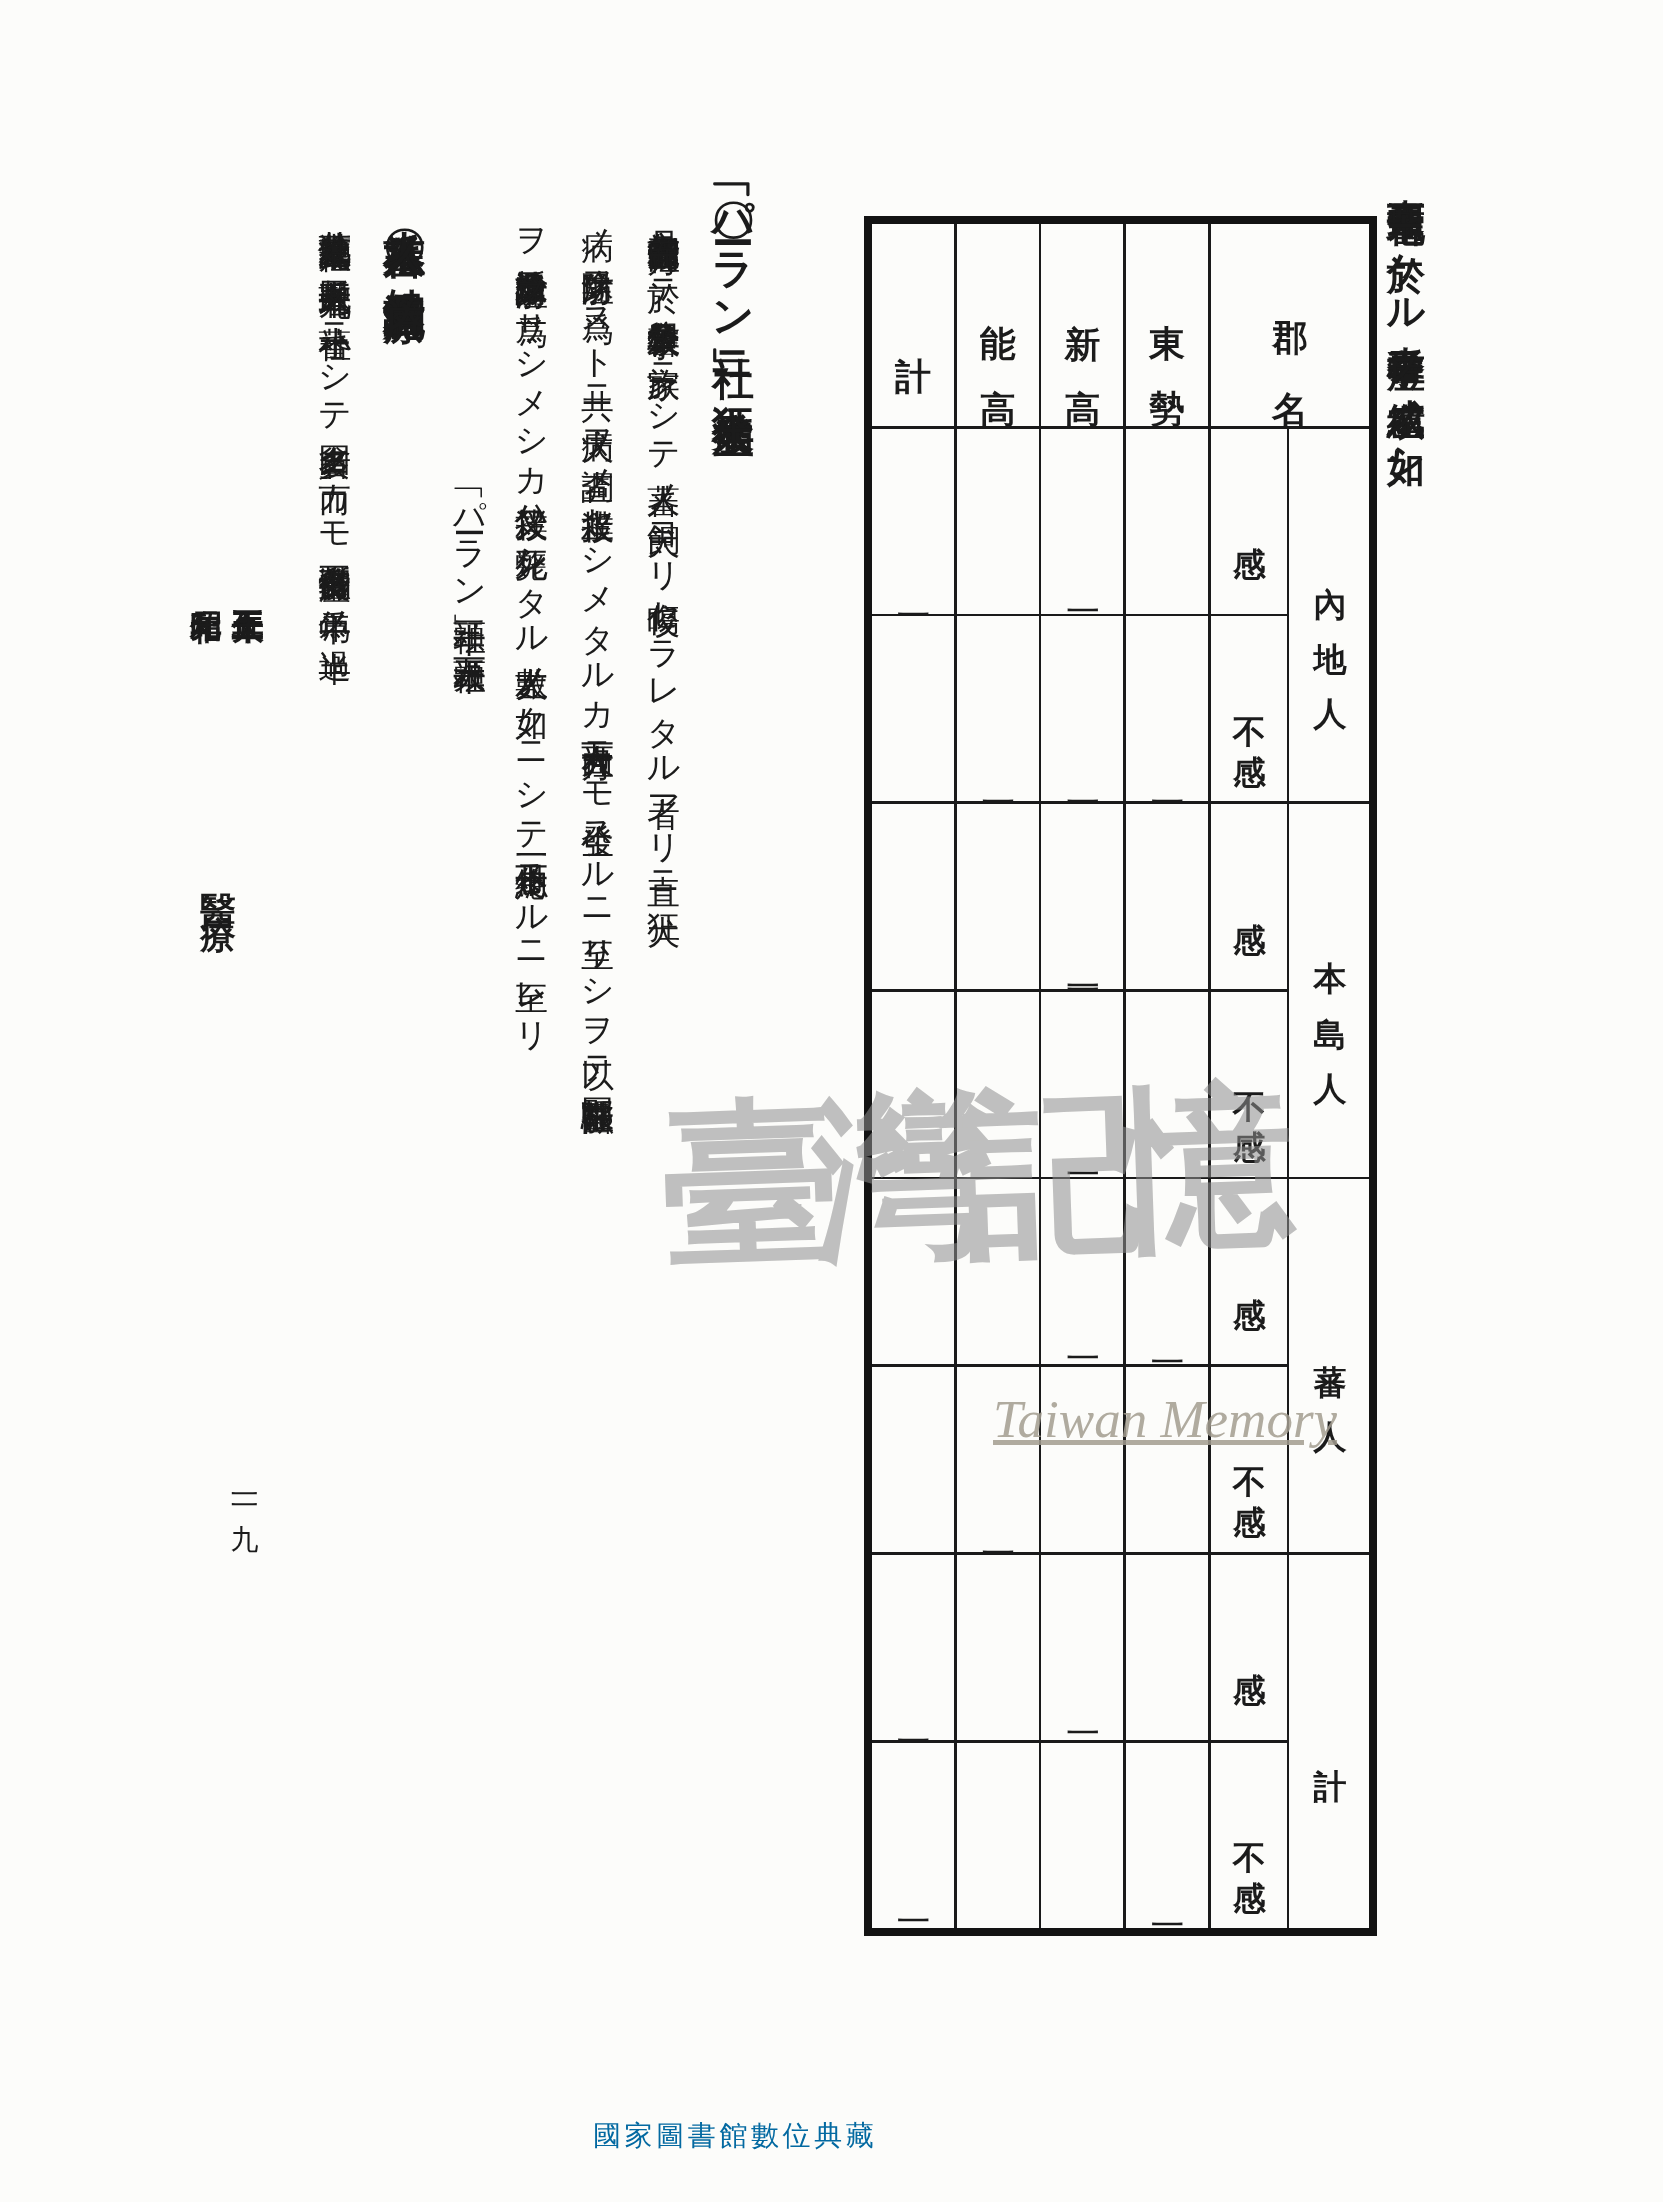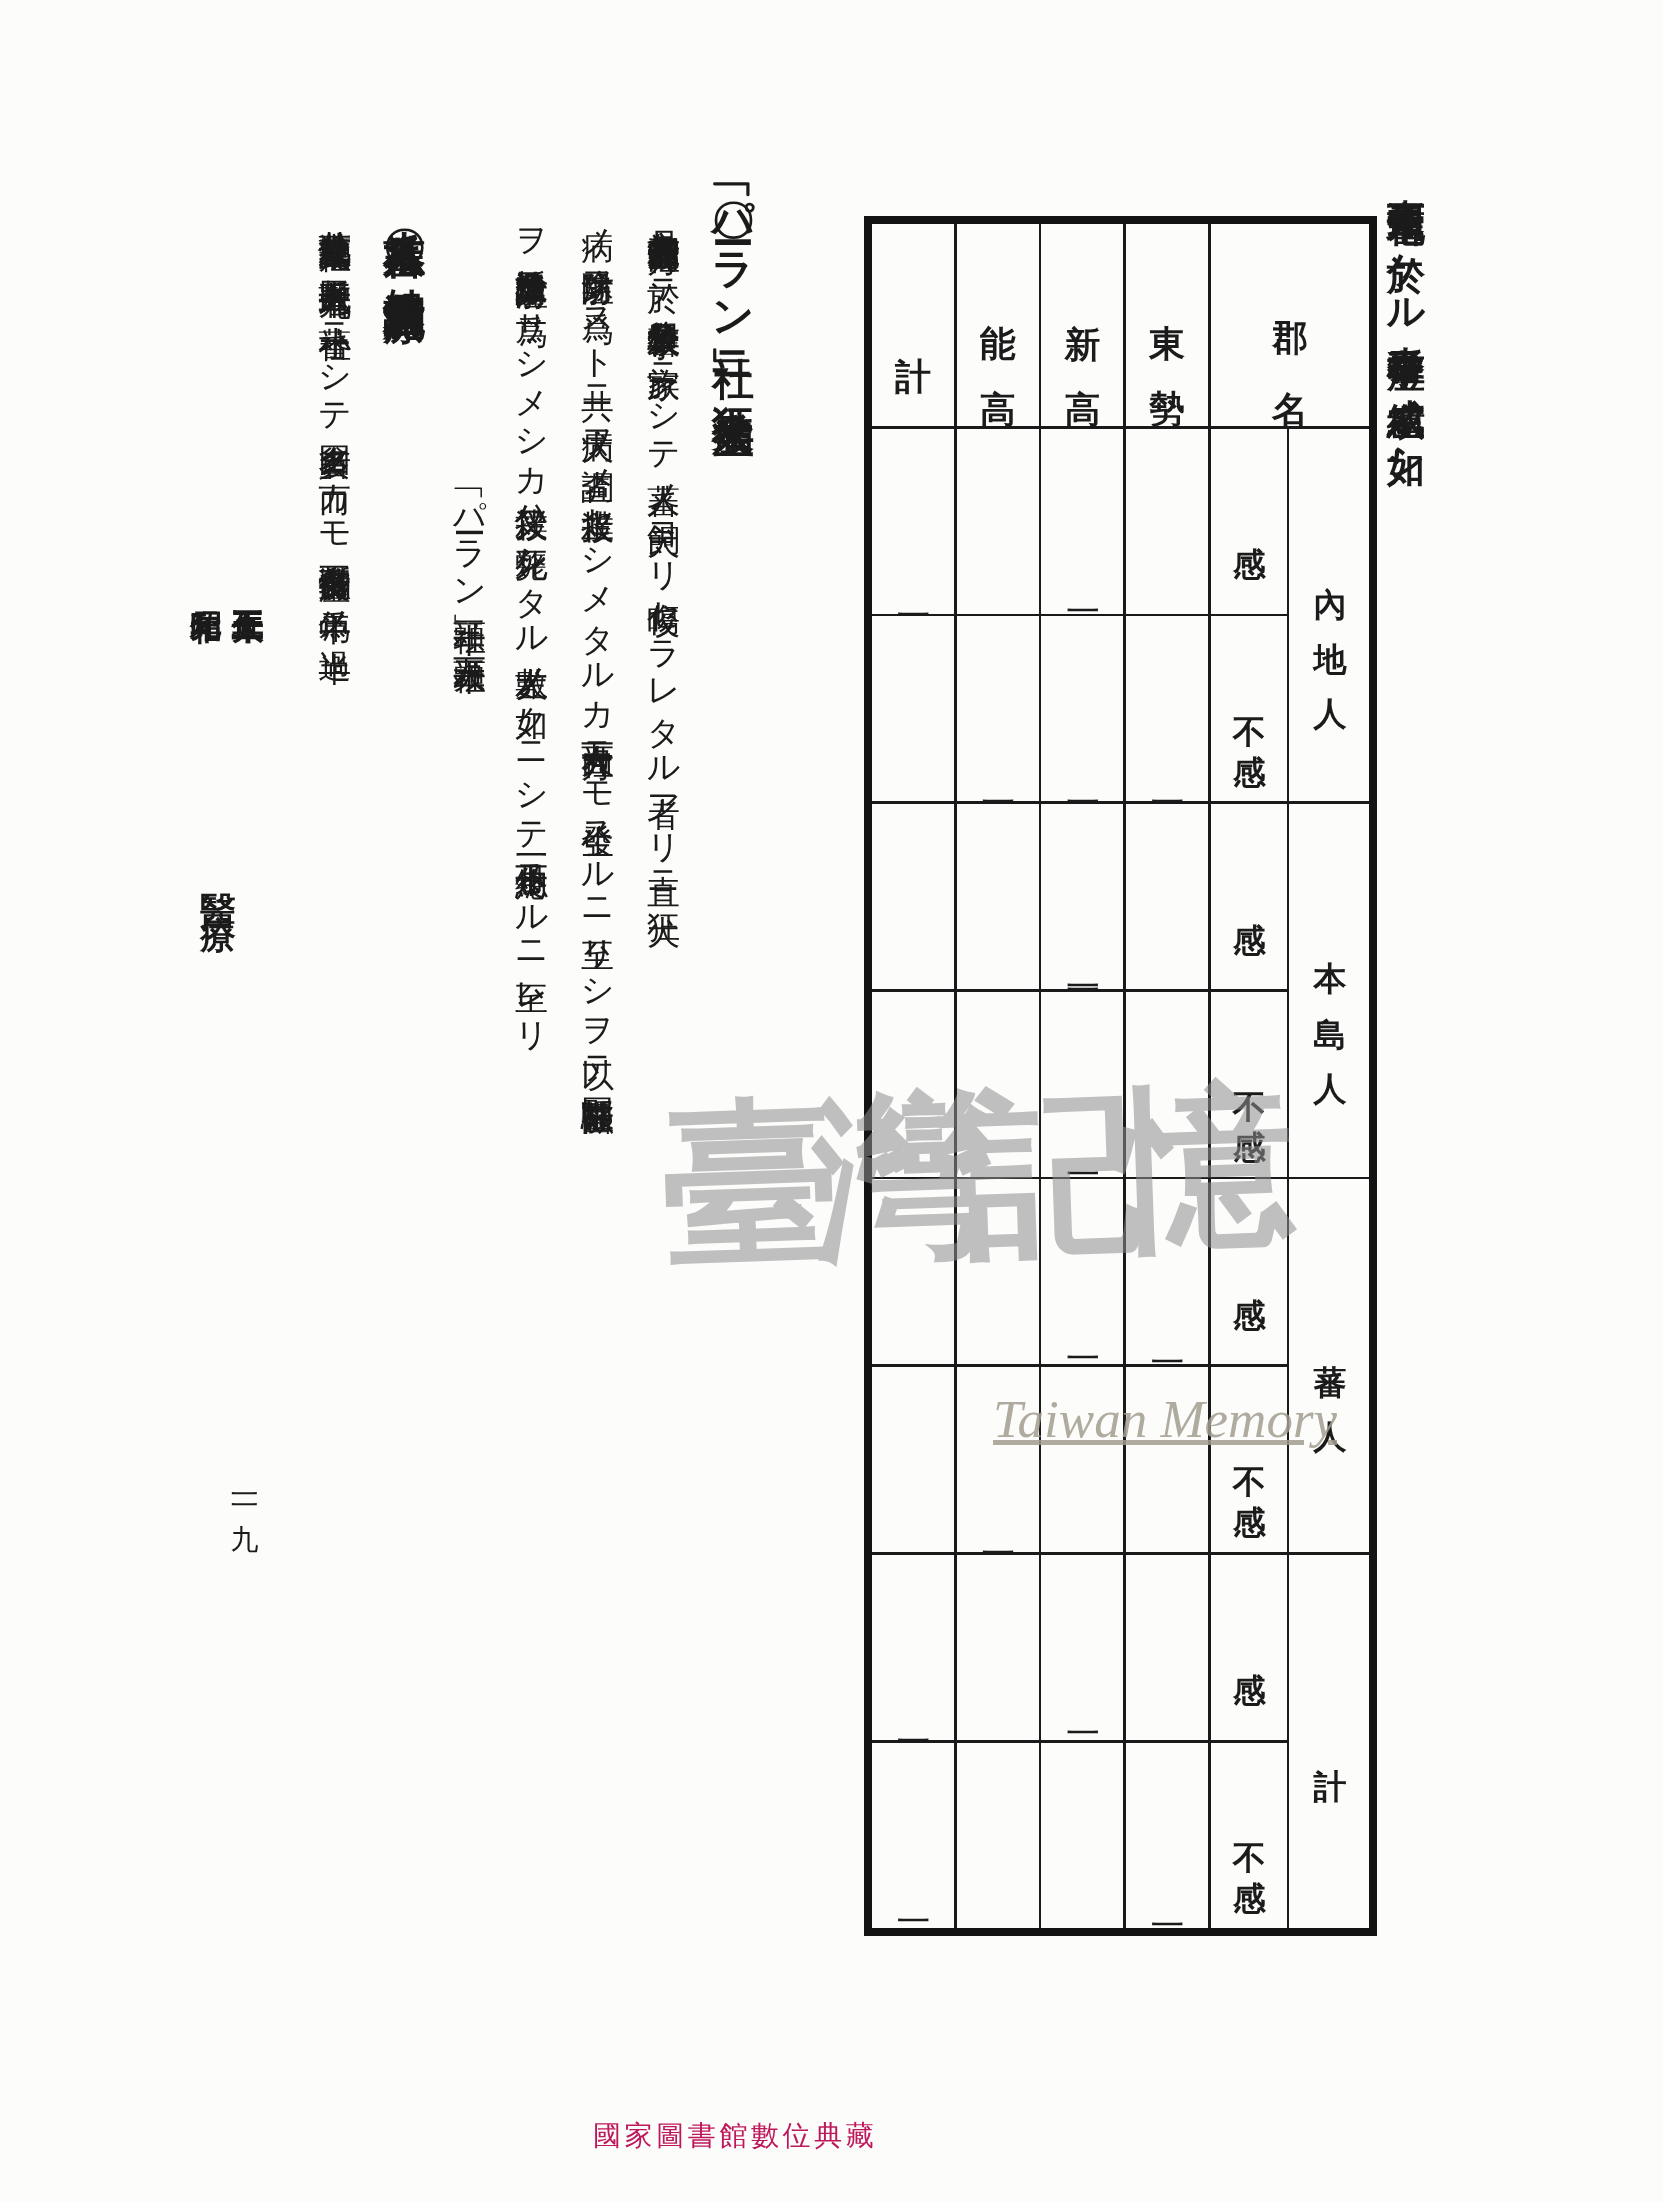--- a/index.html
+++ b/index.html
@@ -64,21 +64,21 @@
     position:absolute;left:662px;top:1059px;z-index:3;pointer-events:none;
     font-size:177px;letter-spacing:-25.5px;color:#8f8f8f;opacity:0.55;
     transform:rotate(-2deg);font-weight:bold;white-space:nowrap;
   }
   .wm-en{
     position:absolute;left:993px;top:1389px;z-index:3;pointer-events:none;
     font-size:53px;color:#a39d90;opacity:0.85;font-style:italic;white-space:nowrap;text-decoration:underline;
   }
   .stamp{
     position:absolute;left:593px;top:2117px;z-index:3;
-    font-size:28px;color:#be185d;letter-spacing:3.6px;white-space:nowrap;
+    font-size:28px;color:#0369a1;letter-spacing:3.6px;white-space:nowrap;
   }
 </style>
 </head>
 <body>
 
 <div class="page">
 
   <div class="doc-title">臺中州下蕃地ニ於ケル春季種痘ノ成績左ノ如シ</div>
 
   <div class="tbl" id="tbl">

